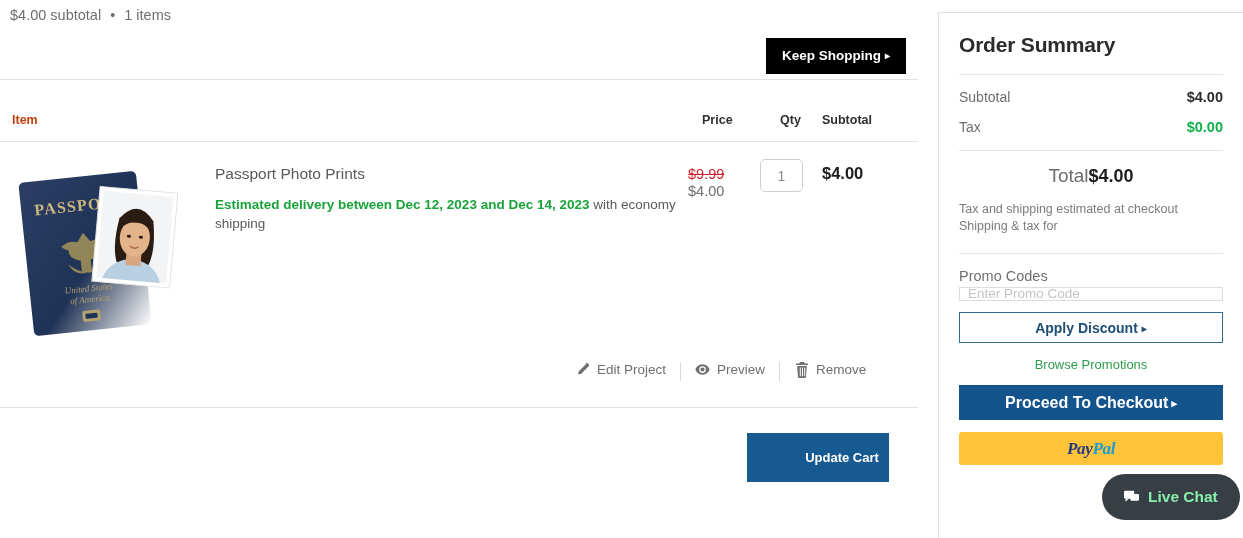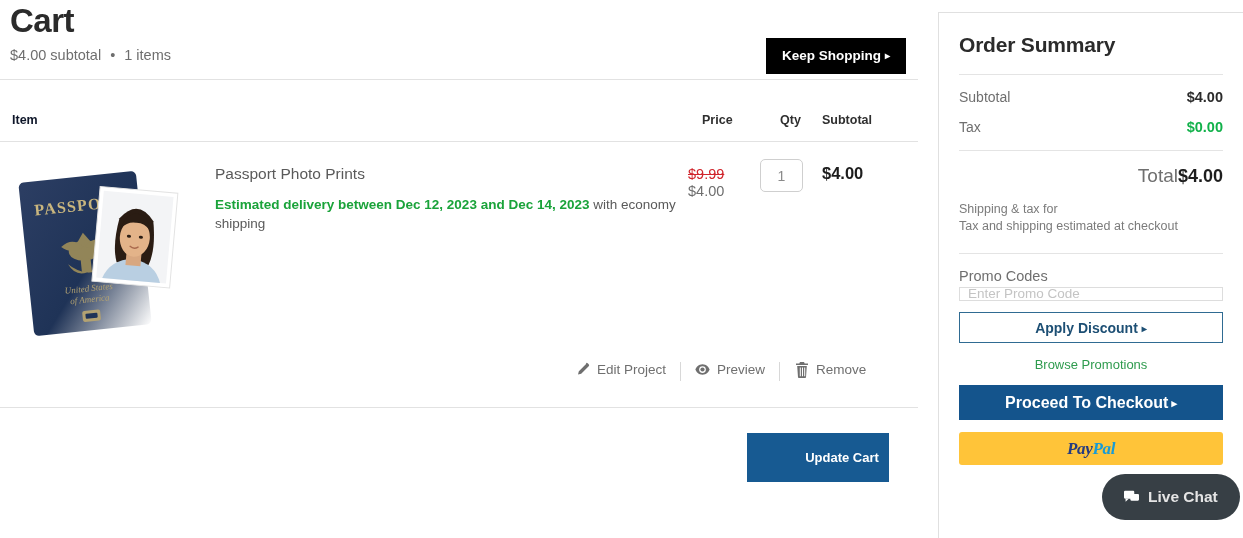--- a/index.html
+++ b/index.html
@@ -40,21 +40,21 @@
 
   .rule { height: 1px; background: #e2e2e2; width: 100%; }
   .rule-top { position: absolute; left: 0; top: 79px; width: 918px; }
   .rule-header { position: absolute; left: 0; top: 141px; width: 918px; }
   .rule-actions { position: absolute; left: 0; top: 407px; width: 918px; }
 
   .col-headers {
     position: absolute; left: 10px; top: 113px; width: 898px;
     height: 20px;
   }
-  .col-headers .h-item { position: absolute; left: 2px; top: 0; font-size: 12.5px; font-weight: bold; color: #0f172a; text-align: center; }
+  .col-headers .h-item { position: absolute; left: 2px; top: 0; font-size: 12.5px; font-weight: bold; color: #c2410c; text-align: center; }
   .col-headers .h-price { position: absolute; left: 692px; top: 0; font-size: 12.5px; font-weight: bold; color: #2f2f2f; }
   .col-headers .h-qty   { position: absolute; left: 770px; top: 0; font-size: 12.5px; font-weight: bold; color: #2f2f2f; }
   .col-headers .h-sub   { position: absolute; left: 812px; top: 0; font-size: 12.5px; font-weight: bold; color: #2f2f2f; }
 
   
   .prod-thumb {
     position: absolute; left: 10px; top: 158px;
     width: 175px; height: 185px;
   }
   .prod-info { position: absolute; left: 215px; top: 163px; width: 465px; }
@@ -105,21 +105,21 @@
     background: #ffffff;
     padding: 20px 20px 0 20px;
   }
   .sum-title { font-size: 21px; font-weight: bold; color: #2b2b2b; letter-spacing: -0.2px; }
   .sum-rule { height: 1px; background: #e4e4e4; margin: 17px 0 0 0; }
   .sum-row { display: flex; justify-content: space-between; align-items: baseline; margin-top: 14px; }
   .sum-row .lbl { font-size: 14px; color: #6f6f6f; }
   .sum-row .val { font-size: 14.5px; font-weight: bold; color: #2b2b2b; }
   .sum-row .val.green { color: #11b14a; }
   .sum-rule2 { height: 1px; background: #e4e4e4; margin-top: 15px; }
-  .total-row { display: flex; justify-content: flex-end; align-items: baseline; margin-top: 14px; }
+  .total-row { display: flex; justify-content: center; align-items: baseline; margin-top: 14px; }
   .total-row .lbl { font-size: 19px; color: #6f6f6f; }
   .total-row .val { font-size: 18px; font-weight: bold; color: #1d1d1d; }
   .note { margin-top: 14px; font-size: 12.5px; color: #7b7b7b; line-height: 17px; }
   .sum-rule3 { height: 1px; background: #e4e4e4; margin-top: 18px; }
 
   .promo-label { margin-top: 14px; font-size: 14.5px; color: #6f6f6f; }
   .promo-input {
     width: 100%; height: 14px;
     border: 1px solid #dddddd; background: #fff;
     font-size: 13.5px; color: #444; padding: 0 8px;
@@ -153,32 +153,31 @@
   }
   .paypal-btn .pp1 { font-family: "Liberation Serif", serif; font-style: italic; font-weight: bold; font-size: 17px; color: #253B80; letter-spacing: -0.3px; }
   .paypal-btn .pp2 { font-family: "Liberation Serif", serif; font-style: italic; font-weight: bold; font-size: 17px; color: #179BD7; letter-spacing: -0.3px; }
 
   
   .live-chat {
     position: absolute; left: 1102px; top: 474px;
     height: 46px; padding: 0 22px;
     background: #373F45; border-radius: 23px;
     display: flex; align-items: center; gap: 9px;
-    color: #e5e5e5; font-size: 15.5px; font-weight: bold;
+    color: #86efac; font-size: 15.5px; font-weight: bold;
     cursor: pointer; z-index: 20;
   }
 </style>
 </head>
 <body>
 
 <div class="page">
 
   <div class="cart-col">
 
-    <div class="cart-title">Cart</div>
 
     <div class="cart-sub">
       <span>$4.00 subtotal</span>
       <span class="dot">•</span>
       <span>1 items</span>
     </div>
 
     <button class="keep-shopping">
       <span>Keep Shopping</span><span class="caret">▸</span>
     </button>
@@ -311,22 +310,22 @@
     </div>
 
     <div class="sum-rule2"></div>
 
     <div class="total-row">
       <span class="lbl">Total</span>
       <span class="val">$4.00</span>
     </div>
 
     <div class="note">
+      <div>Tax and shipping estimated at checkout</div>
       <div>Shipping &amp; tax for</div>
-      <div>Tax and shipping estimated at checkout</div>
     </div>
 
     <div class="sum-rule3"></div>
 
     <div class="promo-label">Promo Codes</div>
     <input class="promo-input" type="text" placeholder="Enter Promo Code" style="">
 
     <button class="apply-btn">
       <span>Apply Discount</span><span class="caret">▸</span>
     </button>

